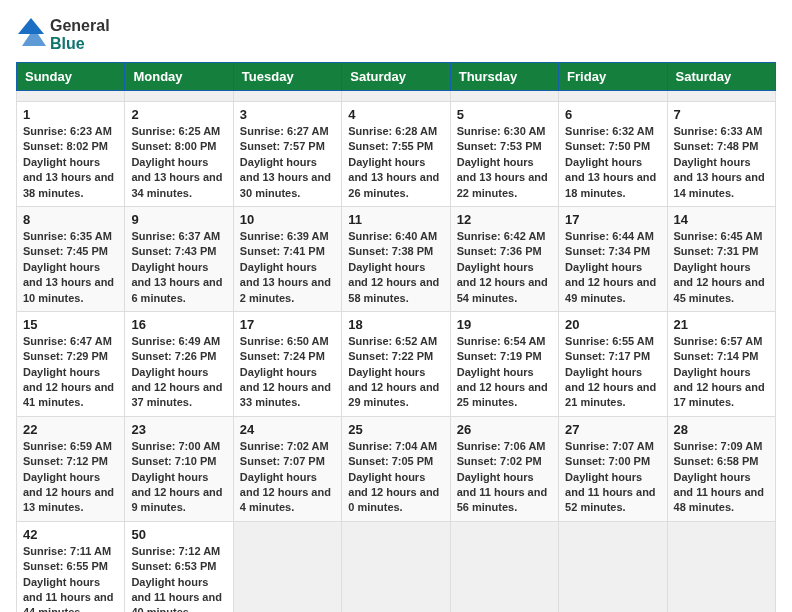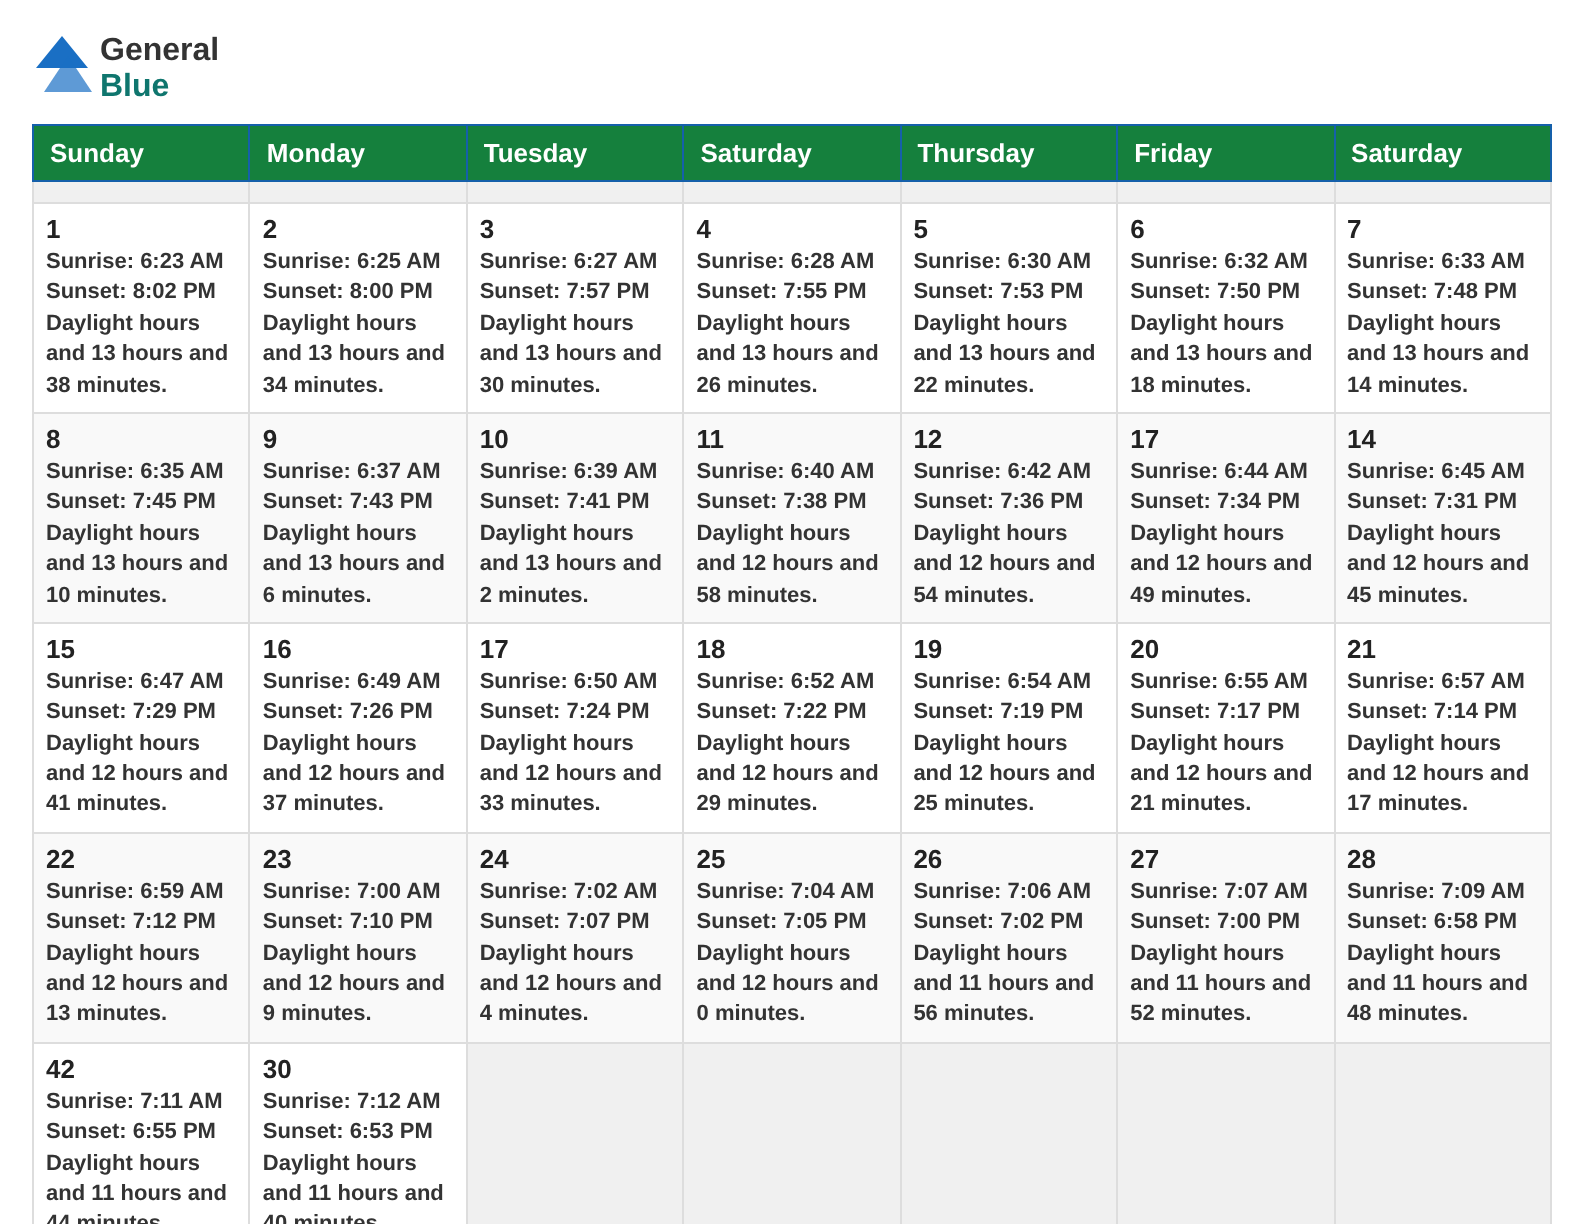--- a/index.html
+++ b/index.html
@@ -243,21 +243,21 @@
           <span class="day-number">28</span>
           <div class="day-info">Sunrise: 7:09 AM<br>Sunset: 6:58 PM<br>Daylight hours<br>and 11 hours and 48 minutes.</div>
         </td>
       </tr>
       <tr>
         <td>
           <span class="day-number">42</span>
           <div class="day-info">Sunrise: 7:11 AM<br>Sunset: 6:55 PM<br>Daylight hours<br>and 11 hours and 44 minutes.</div>
         </td>
         <td>
-          <span class="day-number">30</span>
+          <span class="day-number">50</span>
           <div class="day-info">Sunrise: 7:12 AM<br>Sunset: 6:53 PM<br>Daylight hours<br>and 11 hours and 40 minutes.</div>
         </td>
         <td class="cell-empty"></td>
         <td class="cell-empty"></td>
         <td class="cell-empty"></td>
         <td class="cell-empty"></td>
         <td class="cell-empty"></td>
       </tr>
     </tbody>
 </table>

